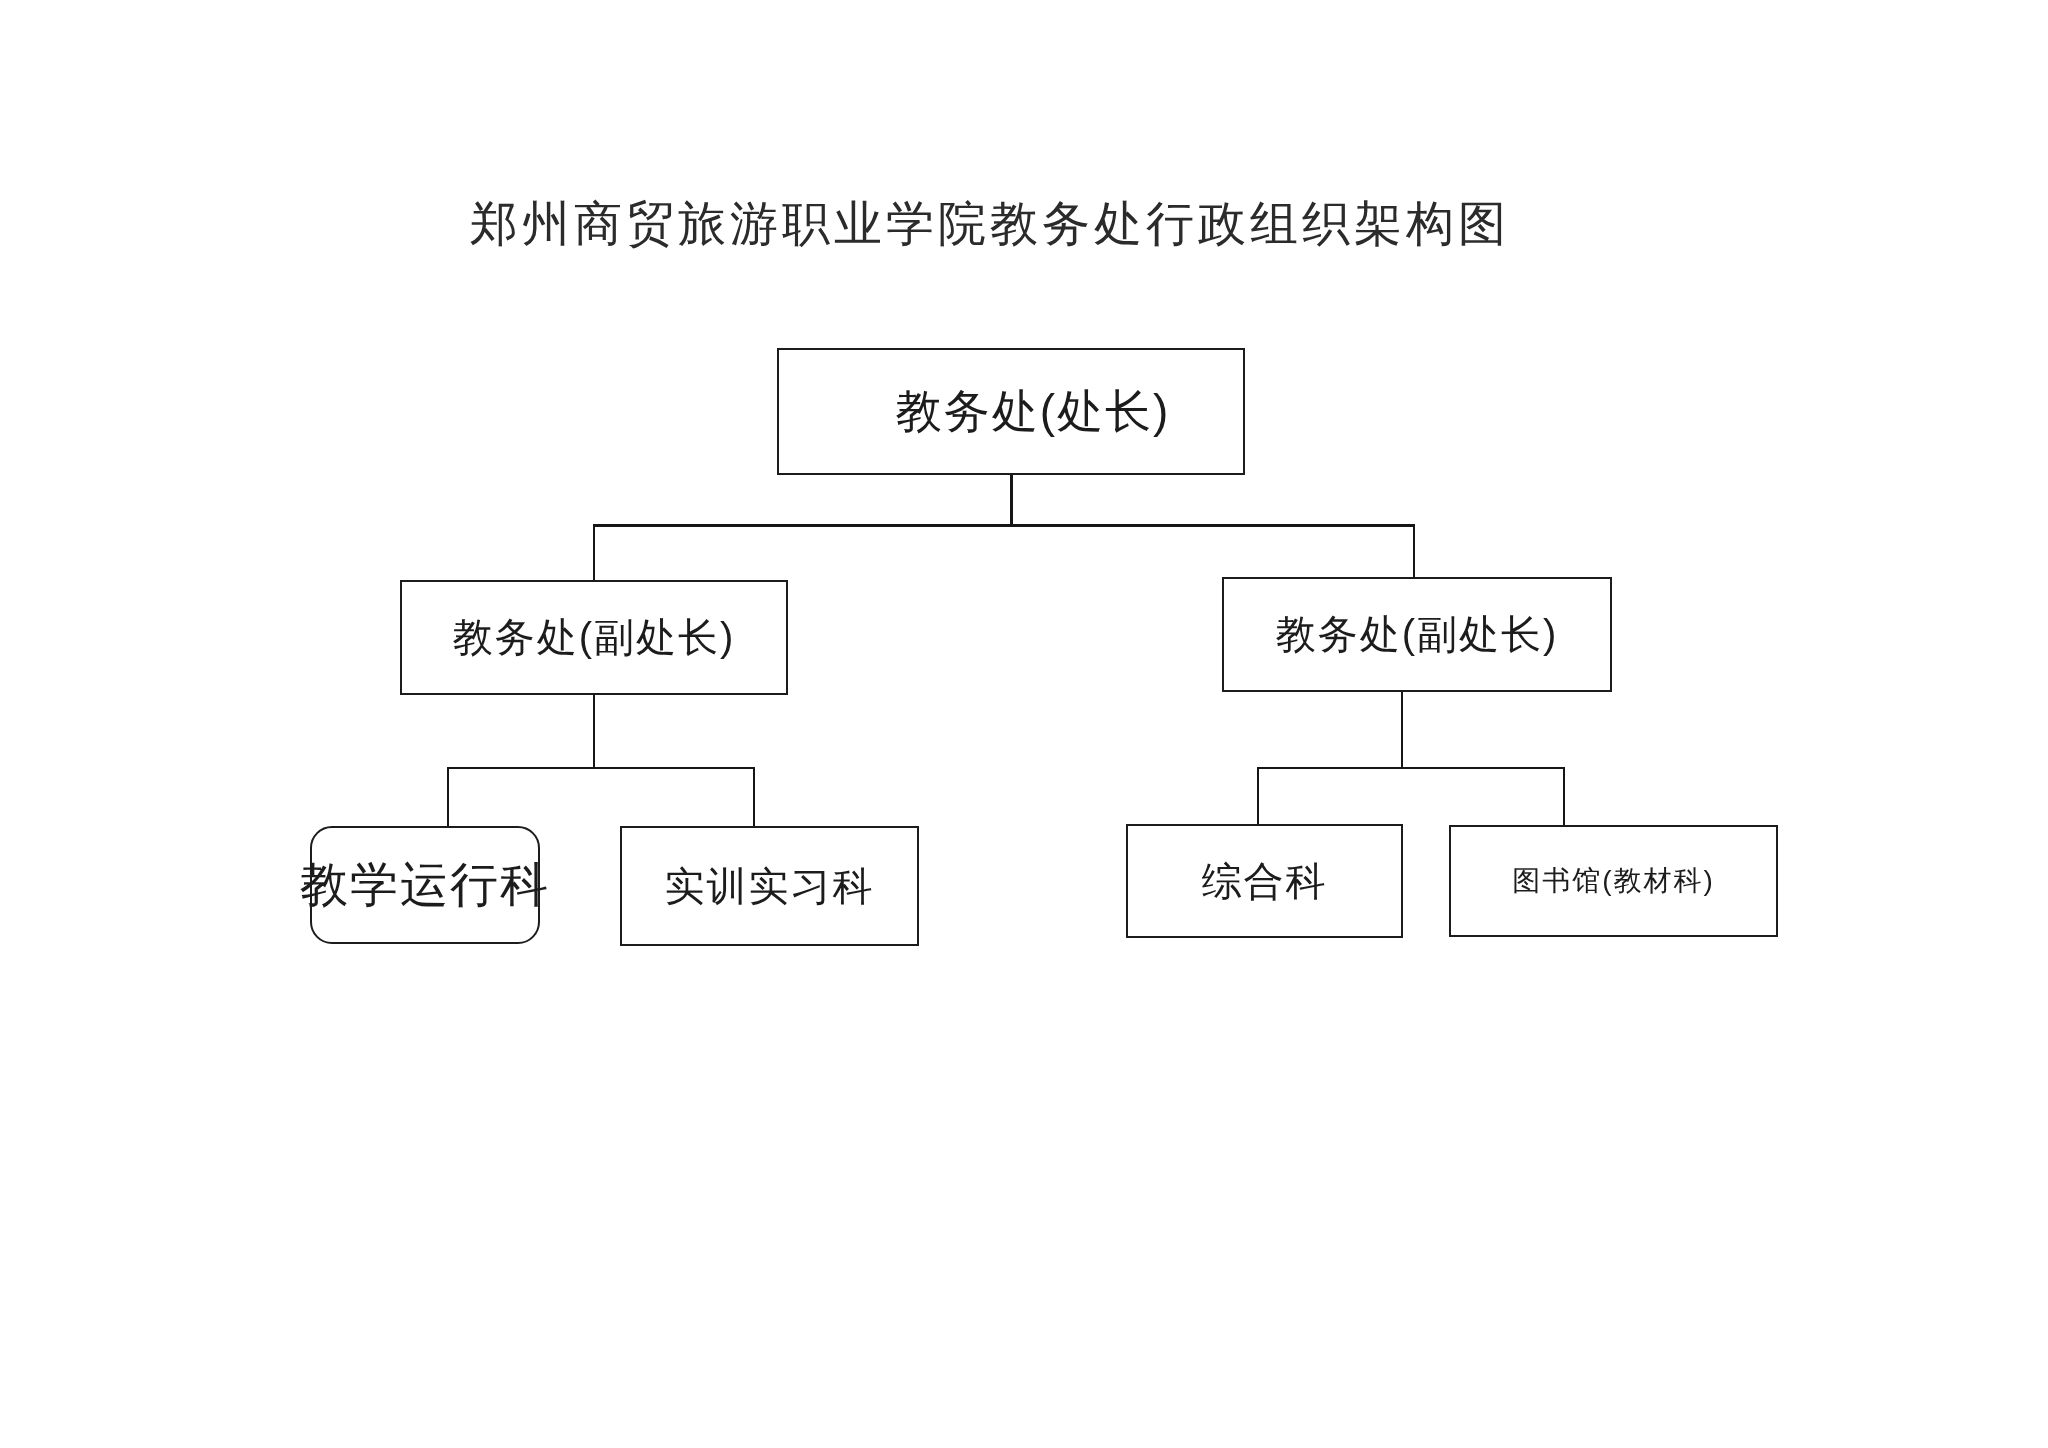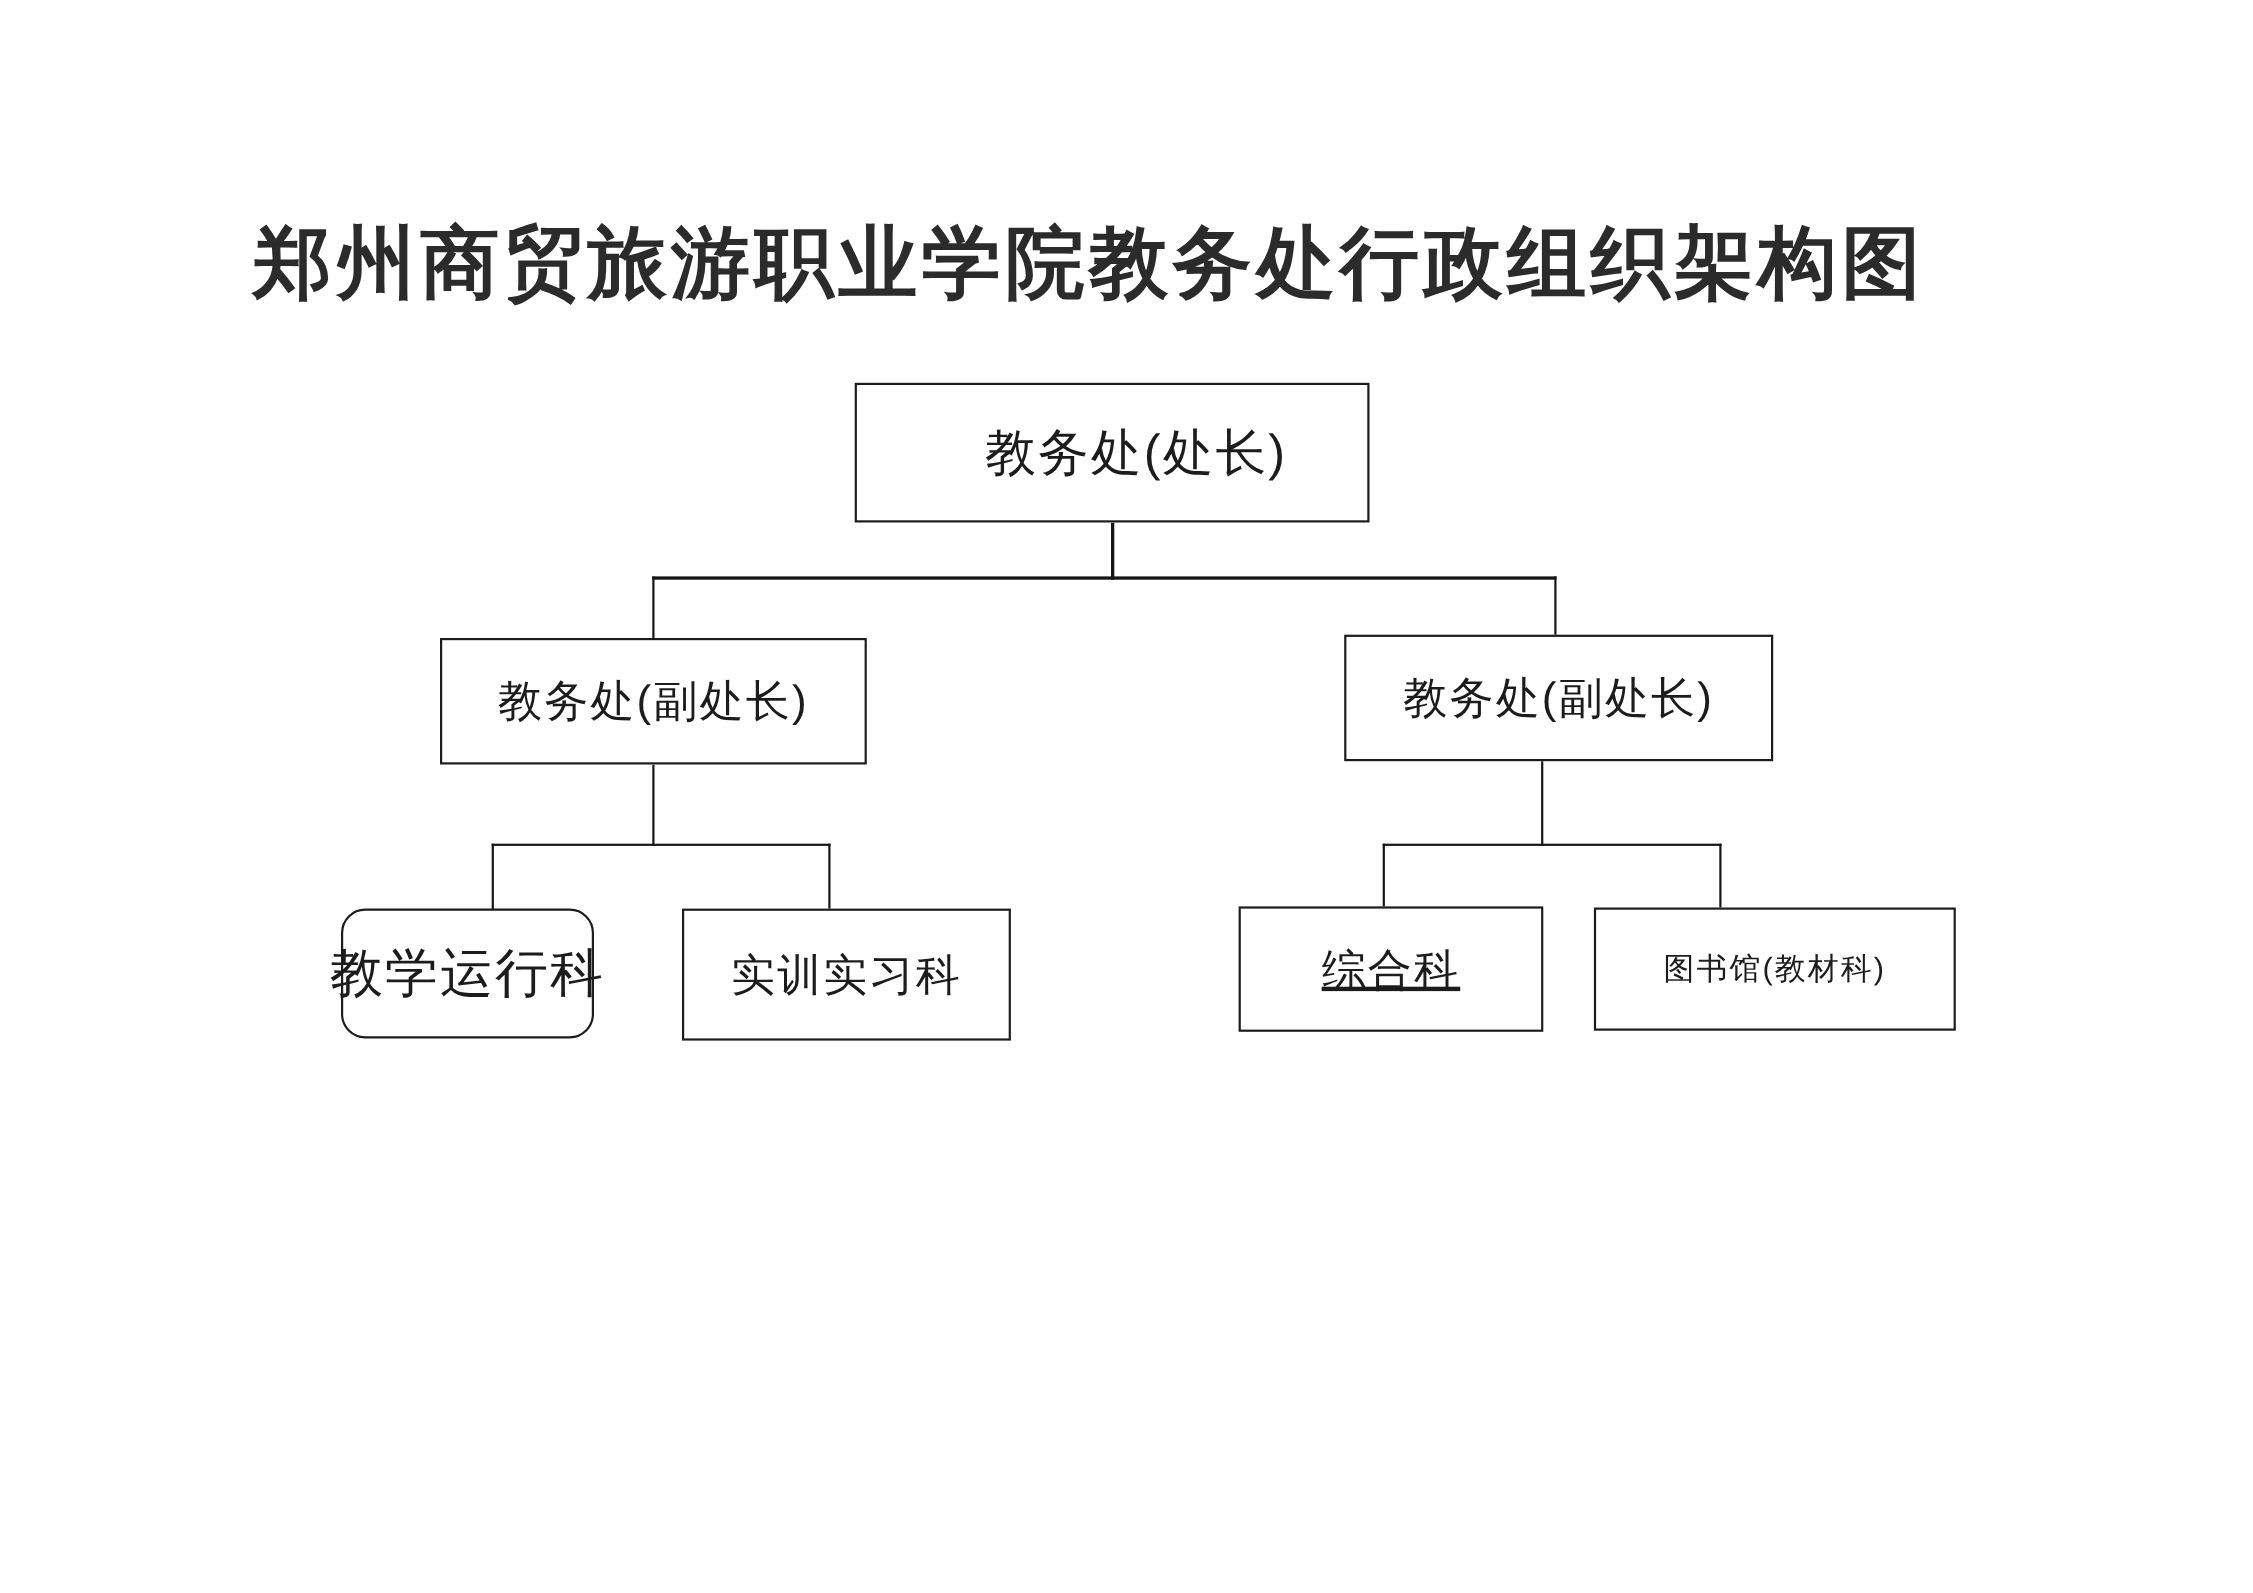--- a/index.html
+++ b/index.html
@@ -11,22 +11,22 @@
     position: relative;
     width: 2048px; height: 1448px;
     background: #ffffff;
     overflow: hidden;
   }
   .title {
     position: absolute;
     top: 192px; left: 990px;
     transform: translateX(-50%);
     margin: 0;
-    font-size: 72px;
-    font-weight: 700;
+    font-size: 48px;
+    font-weight: 400;
     letter-spacing: 4px;
     color: #2b2b2b;
     white-space: nowrap;
   }
   .node {
     position: absolute;
     box-sizing: border-box;
     border: 2px solid #1c1c1c;
     background: #ffffff;
     display: flex;
@@ -35,21 +35,21 @@
     color: #1c1c1c;
     font-weight: 500;
     letter-spacing: 2px;
     white-space: nowrap;
   }
   .node-root      { left: 777px;  top: 348px; width: 468px; height: 127px; font-size: 46px; padding-left: 44px; }
   .node-dep-l     { left: 400px;  top: 580px; width: 388px; height: 115px; font-size: 40px; }
   .node-dep-r     { left: 1222px; top: 577px; width: 390px; height: 115px; font-size: 40px; }
   .node-sec-1     { left: 310px;  top: 826px; width: 230px; height: 118px; font-size: 48px; border-radius: 22px; }
   .node-sec-2     { left: 620px;  top: 826px; width: 299px; height: 120px; font-size: 40px; }
-  .node-sec-3     { left: 1126px; top: 824px; width: 277px; height: 114px; font-size: 40px; text-decoration: underline; }
+  .node-sec-3     { left: 1126px; top: 824px; width: 277px; height: 114px; font-size: 40px; }
   .node-sec-4     { left: 1449px; top: 825px; width: 329px; height: 112px; font-size: 28px; }
 
   .line { position: absolute; background: #161616; }
   .ln-stem1 { left: 1010px; top: 475px; width: 3px;   height: 52px; }
   .ln-h1    { left: 593px;  top: 524px; width: 822px; height: 3px;  }
   .ln-vl    { left: 593px;  top: 524px; width: 2px;   height: 58px; }
   .ln-vr    { left: 1413px; top: 524px; width: 2px;   height: 55px; }
   .ln-stem2 { left: 593px;  top: 695px; width: 2px;   height: 74px; }
   .ln-h2    { left: 447px;  top: 767px; width: 308px; height: 2px;  }
   .ln-d2a   { left: 447px;  top: 767px; width: 2px;   height: 61px; }

